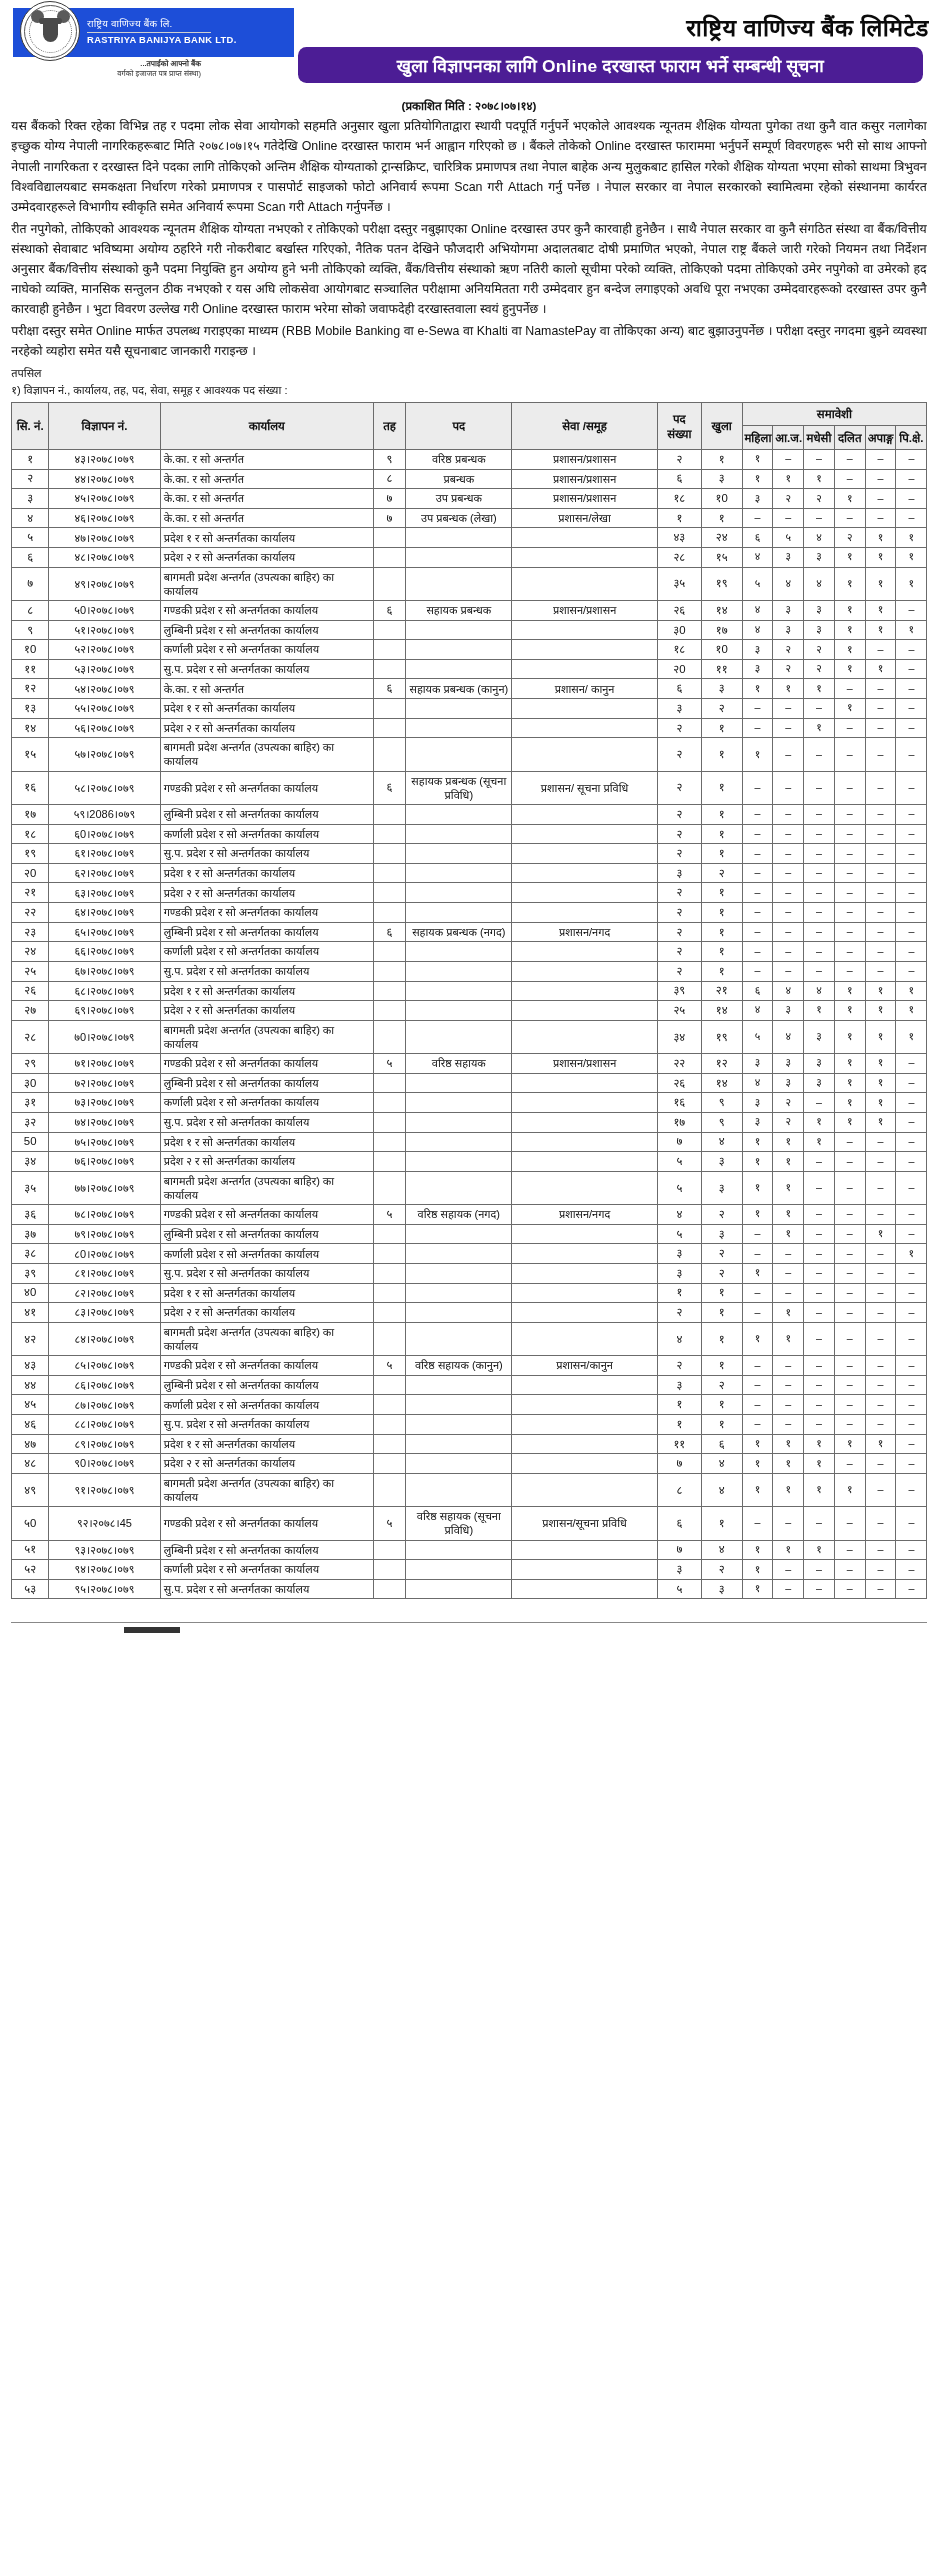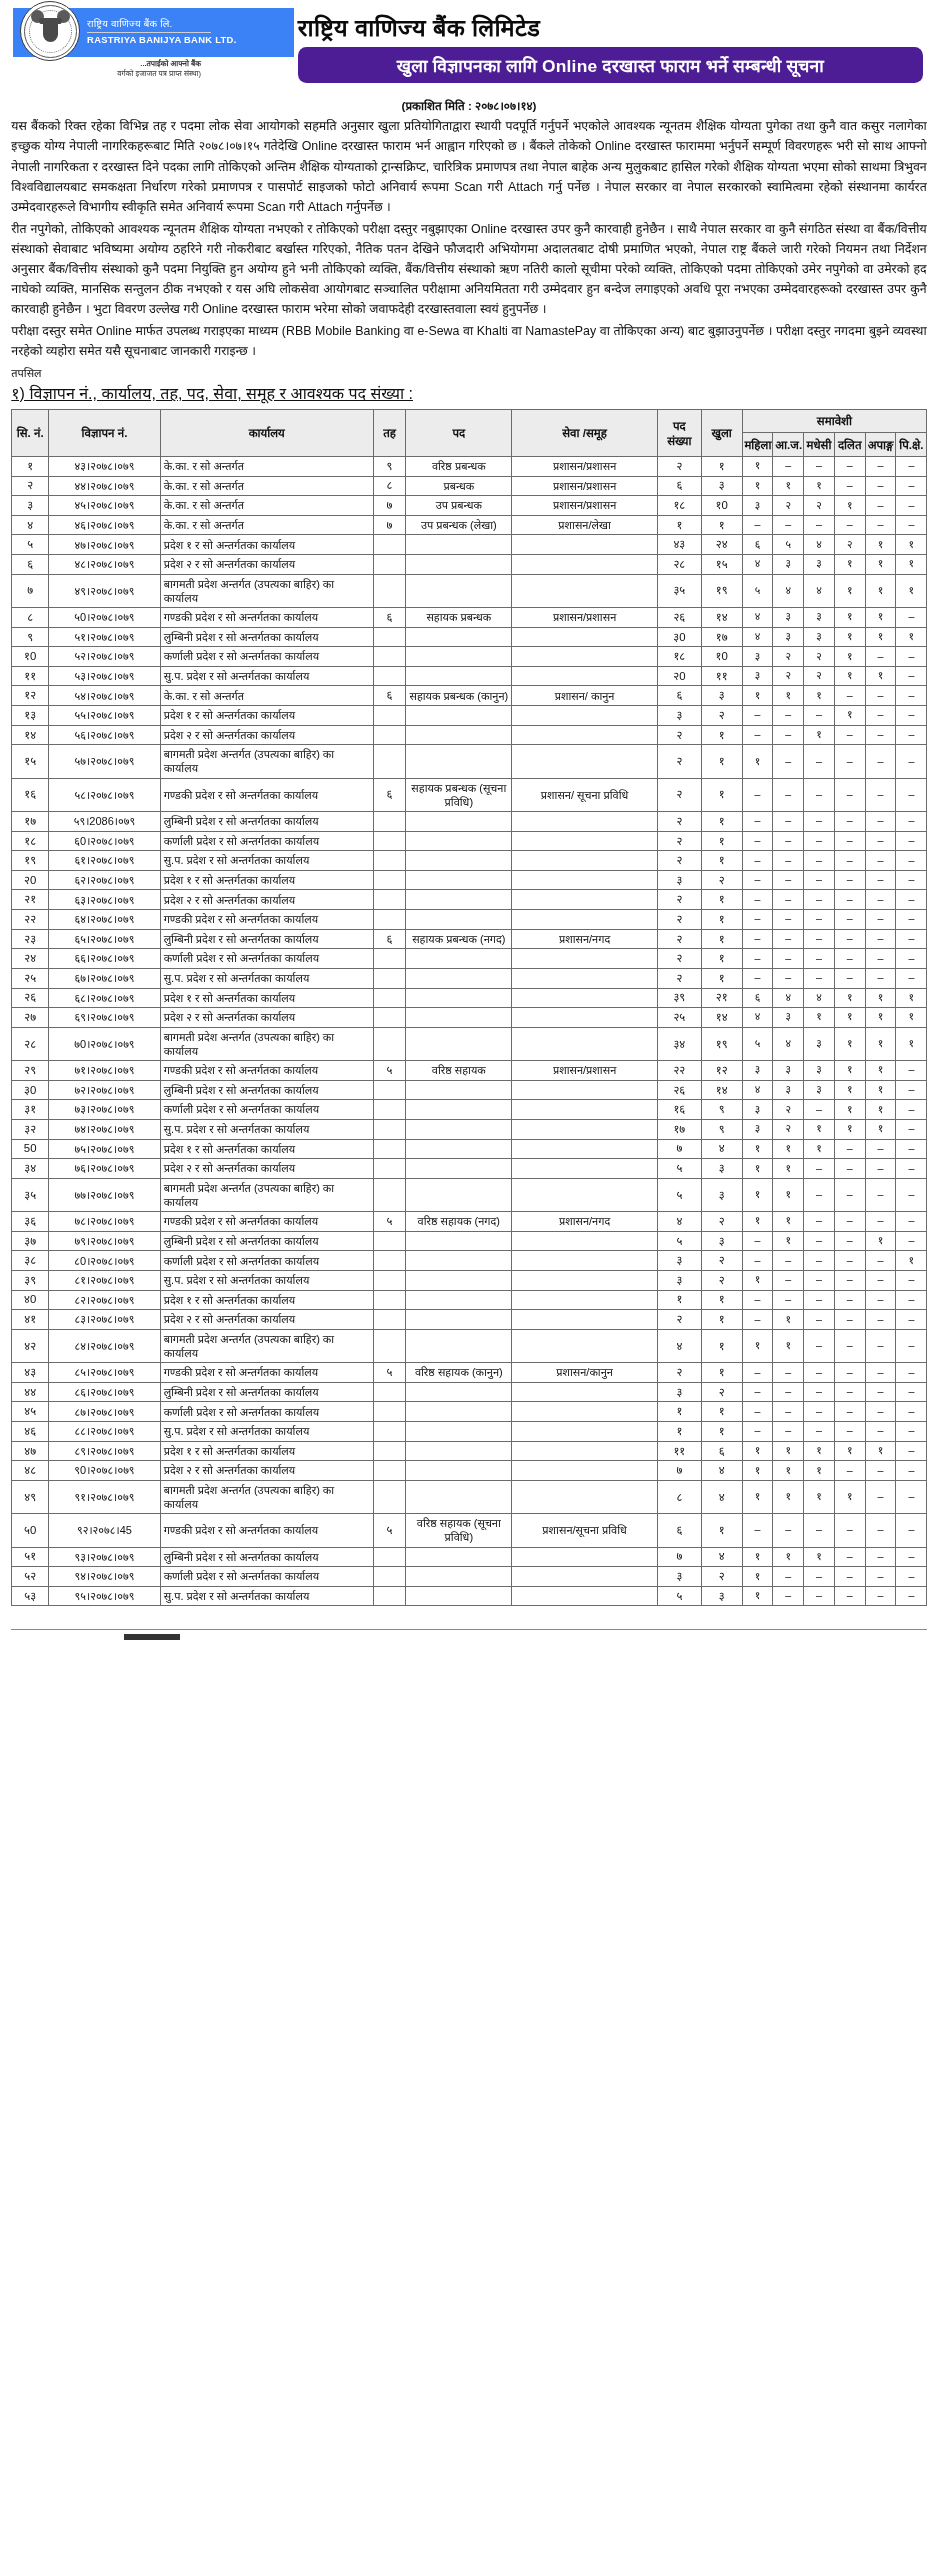--- a/index.html
+++ b/index.html
@@ -7,21 +7,21 @@
     width:938px;
     font-family:"Liberation Sans","DejaVu Sans",sans-serif;
     color:#111;
     -webkit-font-smoothing:antialiased;
   }
   .page{width:938px;min-height:2576px;position:relative;background:#fff;padding:0;box-sizing:border-box;}
 
   
   .header{display:flex;align-items:flex-start;padding:7.5px 9.4px 0 13px;position:relative;height:90px;box-sizing:border-box;}
   .logo-block{width:281px;flex:0 0 281px;position:relative;}
-  .logo-bar{background:#3b82f6;height:49px;display:flex;align-items:center;padding:2.8px 5.6px;box-sizing:border-box;}
+  .logo-bar{background:#1d4ed8;height:49px;display:flex;align-items:center;padding:2.8px 5.6px;box-sizing:border-box;}
   .seal{
     width:58px;height:58px;border-radius:50%;
     background:#fff;border:1.9px solid #3a3a3a;
     margin-left:1.9px;margin-top:-1.9px;
     position:relative;flex:0 0 58px;
     display:flex;align-items:center;justify-content:center;
     overflow:hidden;
   }
   .seal .ring{position:absolute;width:51px;height:51px;border:0.9px solid #555;border-radius:50%;}
   .seal .ring2{position:absolute;width:41px;height:41px;border:0.9px dotted #666;border-radius:50%;}
@@ -42,42 +42,42 @@
   .seal .lions:after{right:0;}
   .logo-text{margin-left:6.6px;color:#fff;line-height:1.12;}
   .logo-text .np{font-size:9.8px;letter-spacing:0.2px;white-space:nowrap;}
   .logo-text .rule{height:0.9px;background:#cfcfcf;margin:1.9px 0 1.9px 0;width:124px;}
   .logo-text .en{font-size:9.4px;font-weight:bold;letter-spacing:0.3px;white-space:nowrap;}
   .logo-sub{font-size:7.5px;color:#333;text-align:right;width:188px;margin-top:2.8px;line-height:1.25;}
   .logo-sub div:first-child{font-weight:bold;}
 
   .title-block{flex:1;padding-left:3.8px;}
   .bank-title{
-    font-size:23.5px;font-weight:bold;text-align:left;
+    font-size:23.5px;font-weight:bold;text-align:right;
     letter-spacing:0.4px;margin:3.8px 0 3.8px 0;color:#0b0b0b;
   }
   .banner{
     background:#4c1d95;color:#fff;border-radius:8.4px;
     text-align:center;font-size:17.4px;font-weight:bold;
     padding:5.6px 11.3px 6.6px 11.3px;letter-spacing:0.2px;
     margin:0 5.6px 0 0;
   }
   .pubdate{
     text-align:center;font-size:11.7px;font-weight:bold;
     margin:6.6px 0 3.8px 0;color:#111;
   }
 
   
   .body-text{padding:0 11.3px 0 11.3px;}
   .para{
     font-size:12.4px;line-height:1.62;text-align:justify;
     text-justify:inter-word;margin:0 0 1.9px 0;color:#111;
   }
   .tapasil{font-size:11px;font-weight:normal;margin:3.8px 0 1.9px 0;}
-  .list-line{font-size:16px;margin:1.9px 0 4.7px 0;text-decoration:underline;}
+  .list-line{font-size:11px;margin:1.9px 0 4.7px 0;}
 
   
   .tbl-wrap{padding:0 11.3px 17px 11.3px;}
   table.vac{
     border-collapse:collapse;width:916px;table-layout:fixed;
     font-size:11.4px;
   }
   table.vac th,table.vac td{
     border:0.9px solid #6b6b6b;
     padding:1.9px 2.8px;

